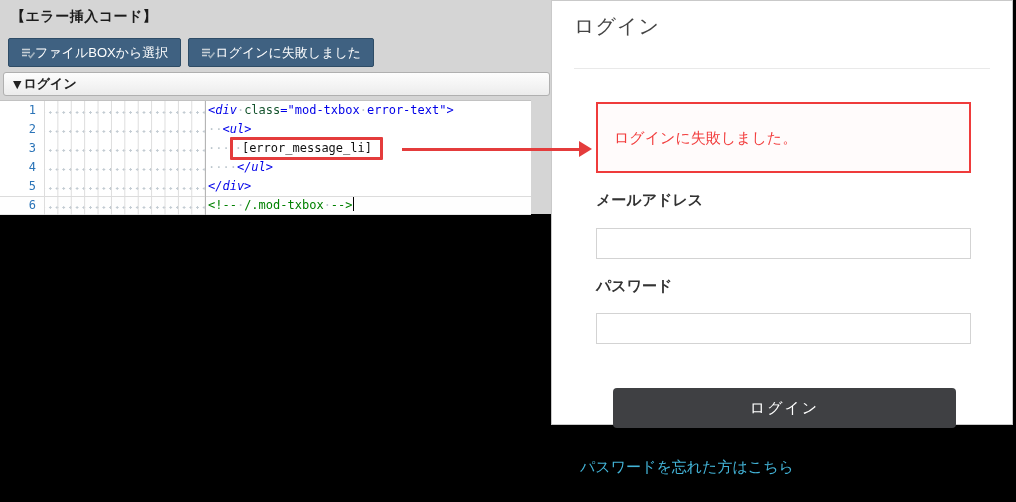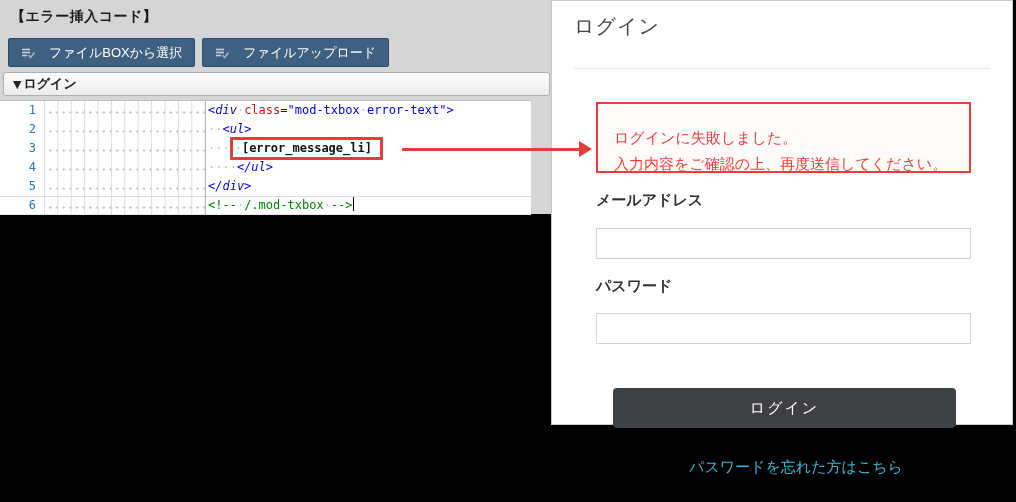--- a/index.html
+++ b/index.html
@@ -12,21 +12,21 @@
   .left-panel{
     position:absolute;left:0;top:0;width:553px;height:214px;
     background:#d5d5d5;
   }
   .panel-title{
     position:absolute;left:11px;top:8px;
     font-size:14px;font-weight:bold;color:#1b1b1b;letter-spacing:.5px;
   }
   .toolbar{position:absolute;left:8px;top:38px;display:flex;gap:7px;}
   .tb-btn{
-    display:flex;align-items:center;gap:14px;
+    display:flex;align-items:center;gap:0;
     height:29px;padding:0 12px;box-sizing:border-box;
     background:#3f6181;border:1px solid #2e4c66;border-radius:2px;
     color:#fff;font-size:13px;cursor:pointer;white-space:nowrap;
   }
   .tb-btn svg{display:block;}
   .collapse-bar{
     position:absolute;left:3px;right:3px;top:72px;height:24px;box-sizing:border-box;
     background:linear-gradient(#fdfdfd,#ececec);
     border:1px solid #b0b0b0;border-radius:3px;
     display:flex;align-items:center;padding-left:9px;
@@ -50,23 +50,23 @@
     border-right:1px solid #b5b5b5;
     background-image:
       repeating-linear-gradient(to right,#dcdcdc 0,#dcdcdc 1px,transparent 1px,transparent 13.4px),
       radial-gradient(circle,#c2cbd2 1px,transparent 1.3px);
     background-size:13.4px 100%,6.7px 19px;
     background-position:0 0,3px 2px;
   }
   .code-text{white-space:pre;padding-left:2px;}
   .tk-tag{color:#0000e8;font-style:italic;}
   .tk-str{color:#0000e8;}
-  .tk-attr{color:#b91c1c;}
+  .tk-attr{color:#14532d;}
   .tk-comment{color:#008000;}
-  .tk-plain{color:#111;font-weight:bold;}
+  .tk-plain{color:#111;}
   .tk-ws{color:#bcc6cd;}
   .red-box{
     display:inline-block;position:relative;z-index:2;
     border:3px solid #e43c3c;border-radius:1px;
     padding:0 8px 0 2px;margin:-4px 0;line-height:17px;background:#fff;
   }
   .cursor{display:inline-block;width:1px;height:14px;background:#000;vertical-align:-2px;}
   
   .anno-arrow-line{
     position:absolute;left:402px;top:148px;width:178px;height:3px;background:#e43c3c;z-index:5;
@@ -104,21 +104,21 @@
     font-size:14px;padding:0 8px;font-family:inherit;
   }
   .text-input.email{top:227px;}
   .text-input.password{top:312px;}
   .login-btn{
     position:absolute;left:61px;top:387px;width:343px;height:40px;
     background:#3f4043;border:none;border-radius:4px;
     color:#fff;font-size:15px;letter-spacing:2px;cursor:pointer;font-family:inherit;
   }
   .forgot-link{
-    position:absolute;left:0;right:0;top:457px;text-align:center;
+    position:absolute;left:0;right:0;top:457px;
     font-size:15px;color:#43b4d8;cursor:pointer;text-decoration:none;margin-left:28px;
   }
 </style>
 </head>
 <body>
 
 <div class="left-panel">
   <div class="panel-title">【エラー挿入コード】</div>
 
   <div class="toolbar">
@@ -135,21 +135,21 @@
     </button>
     <button class="tb-btn">
       <span>
         <svg width="14" height="12" viewBox="0 0 14 12">
           <line x1="1" y1="2.5" x2="9" y2="2.5" stroke="#c6cfd6" stroke-width="1.6"></line>
           <line x1="1" y1="5.5" x2="9" y2="5.5" stroke="#c6cfd6" stroke-width="1.6"></line>
           <line x1="1" y1="8.5" x2="6" y2="8.5" stroke="#c6cfd6" stroke-width="1.6"></line>
           <path d="M7.5 8 l2 2.5 l4 -5" fill="none" stroke="#9fb0bd" stroke-width="1.6"></path>
         </svg>
       </span>
-      <span>ファイルアップロード</span>
+      <span>ログインに失敗しました</span>
     </button>
   </div>
 
   <div class="collapse-bar">
     <span class="tri">▼</span>
     <span>ログイン</span>
   </div>
 
   <div class="editor">
     <div>
@@ -189,21 +189,20 @@
 
 <div class="anno-arrow-line"></div>
 <div class="anno-arrow-head"></div>
 
 <div class="right-panel">
   <div class="login-title">ログイン</div>
   <div class="login-divider"></div>
 
   <div class="error-box">
     <div>ログインに失敗しました。</div>
-    <div>入力内容をご確認の上、再度送信してください。</div>
   </div>
 
   <div class="field-label email">メールアドレス</div>
   <input class="text-input email" type="text" value="" style="">
 
   <div class="field-label password">パスワード</div>
   <input class="text-input password" type="text" value="" style="">
 
   <button class="login-btn">ログイン</button>
 

